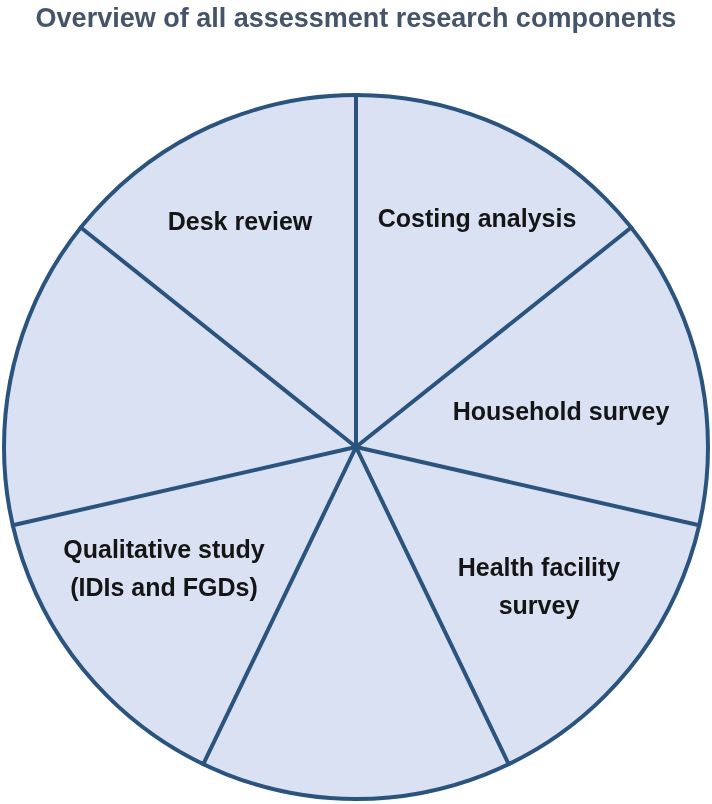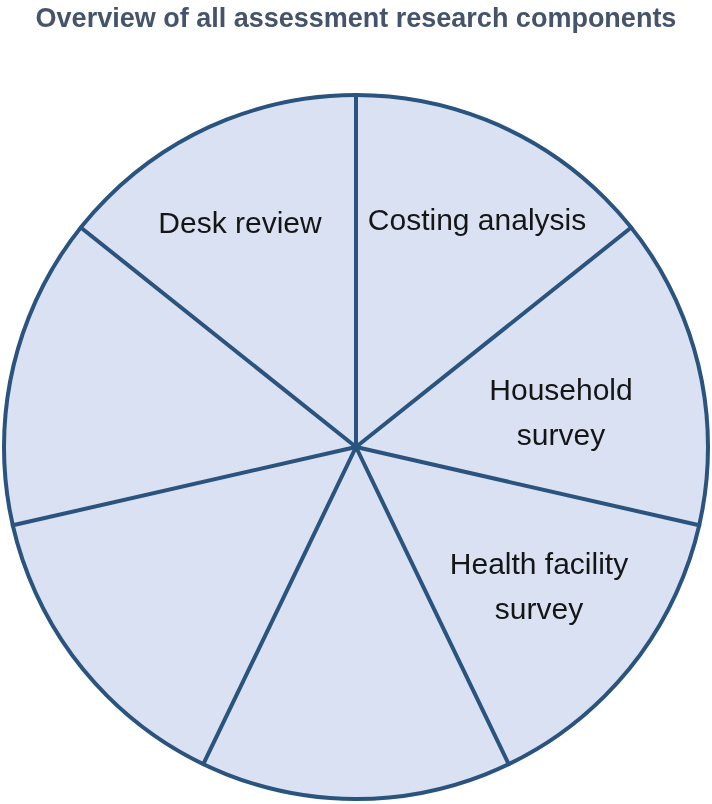--- a/index.html
+++ b/index.html
@@ -34,23 +34,24 @@
     left: 0;
     top: 0;
     width: 712px;
     height: 804px;
     display: block;
   }
   .slice-label {
     position: absolute;
     transform: translate(-50%, -50%);
     text-align: center;
-    font-size: 30px;
+    font-size: 25px;
     line-height: 1.5;
     color: var(--label-color, #151515);
+    font-weight: bold;
   }
   .nowrap { white-space: nowrap; text-align: center; }
   .lbl-0 { left: 477px; top: 219px; }          
   .lbl-1 { left: 561px; top: 412px; width: 230px; } 
   .lbl-2 { left: 539px; top: 586px; width: 250px; } 
   .lbl-3 { left: 357px; top: 732px; width: 300px; } 
   .lbl-4 { left: 164px; top: 568px; width: 260px; } 
   .lbl-5 { left: 134px; top: 404px; width: 265px; } 
   .lbl-6 { left: 240px; top: 222px; }          
 </style>
@@ -72,17 +73,18 @@
       <line x1="356" y1="447" x2="80.8" y2="227.5" stroke="#2a547e" stroke-width="4" stroke-linecap="round"></line>
     </svg>
 
   <div class="slice-label lbl-0 nowrap">Costing analysis</div>
 
   <div class="slice-label lbl-2">Health facility survey</div>
 
   <div class="slice-label lbl-1">Household survey</div>
 
 
+  <div class="slice-label lbl-4">Qualitative study (IDIs and FGDs)</div>
 
 
   <div class="slice-label lbl-6">Desk review</div>
 
 </div>
 
 </body></html>

